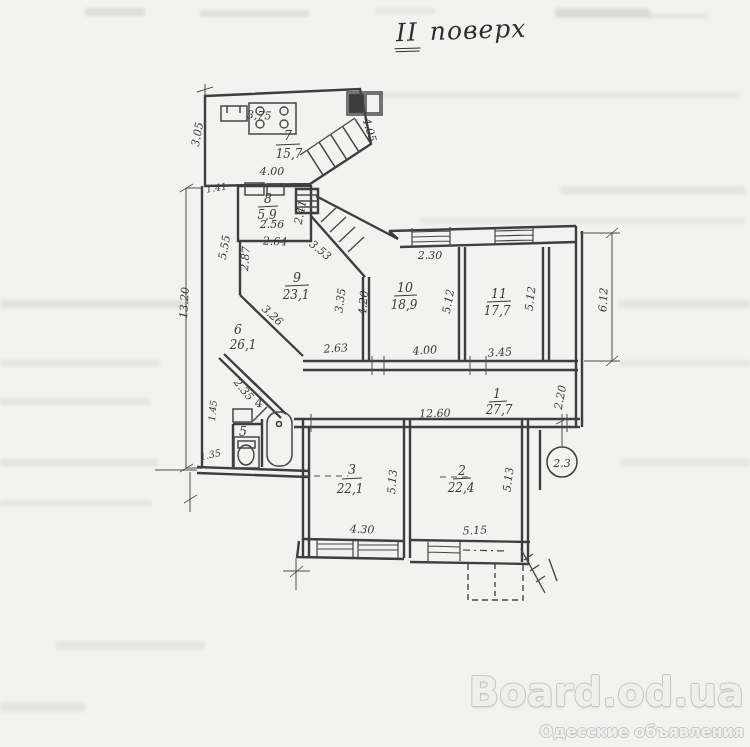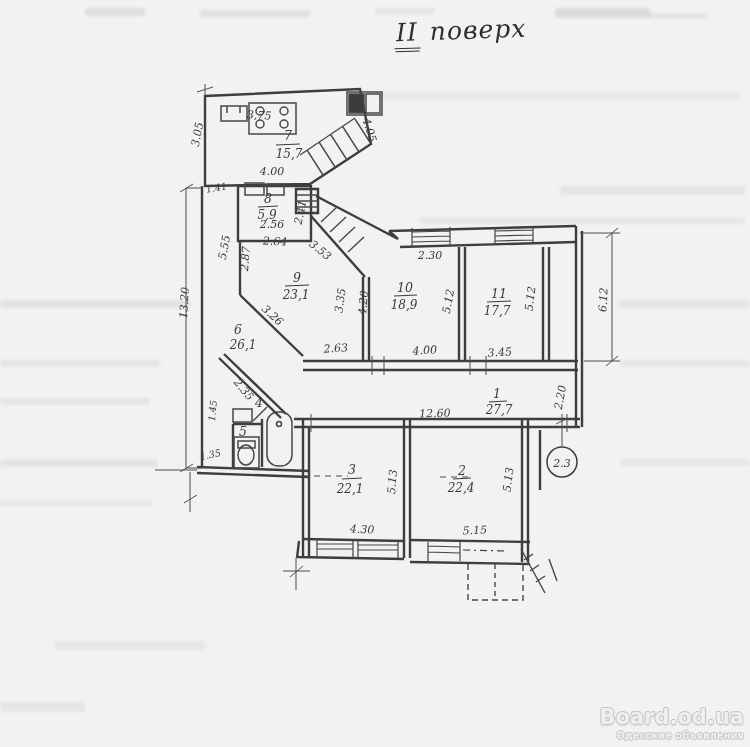--- a/index.html
+++ b/index.html
@@ -17,23 +17,23 @@
   
   svg.plan{position:absolute;left:0;top:0;}
   svg.plan text{font-family:"DejaVu Serif",serif;font-style:italic;fill:#3a3a3a;text-anchor:middle;}
   .dim{font-size:11px;}
   .dim-sm{font-size:9.5px;}
   .rno{font-size:12.5px;}
   .rarea{font-size:12px;}
   
   .watermark{position:absolute;right:6px;bottom:6px;text-align:right;
              font-family:"DejaVu Sans",sans-serif;font-weight:bold;}
-  .wm-brand{font-size:21px;color:#efefed;line-height:1;
+  .wm-brand{font-size:40px;color:#efefed;line-height:1;
             text-shadow:-1px 0 #c4c4c4,1px 0 #c4c4c4,0 -1px #c4c4c4,0 1px #c4c4c4,0 2px 2px #d9d9d9;}
-  .wm-sub{font-size:10px;color:#efefed;margin-top:2px;
+  .wm-sub{font-size:16px;color:#efefed;margin-top:10px;
           text-shadow:-1px 0 #c6c6c6,1px 0 #c6c6c6,0 -1px #c6c6c6,0 1px #c6c6c6;}
 </style>
 </head>
 <body>
 
 <div class="page">
 
   <div class="artifact" style="left:85px;top:8px;width:60px;height:8px;opacity:.22"></div>
   <div class="artifact" style="left:200px;top:10px;width:110px;height:7px;opacity:.2"></div>
   <div class="artifact" style="left:375px;top:8px;width:60px;height:6px;opacity:.15"></div>

